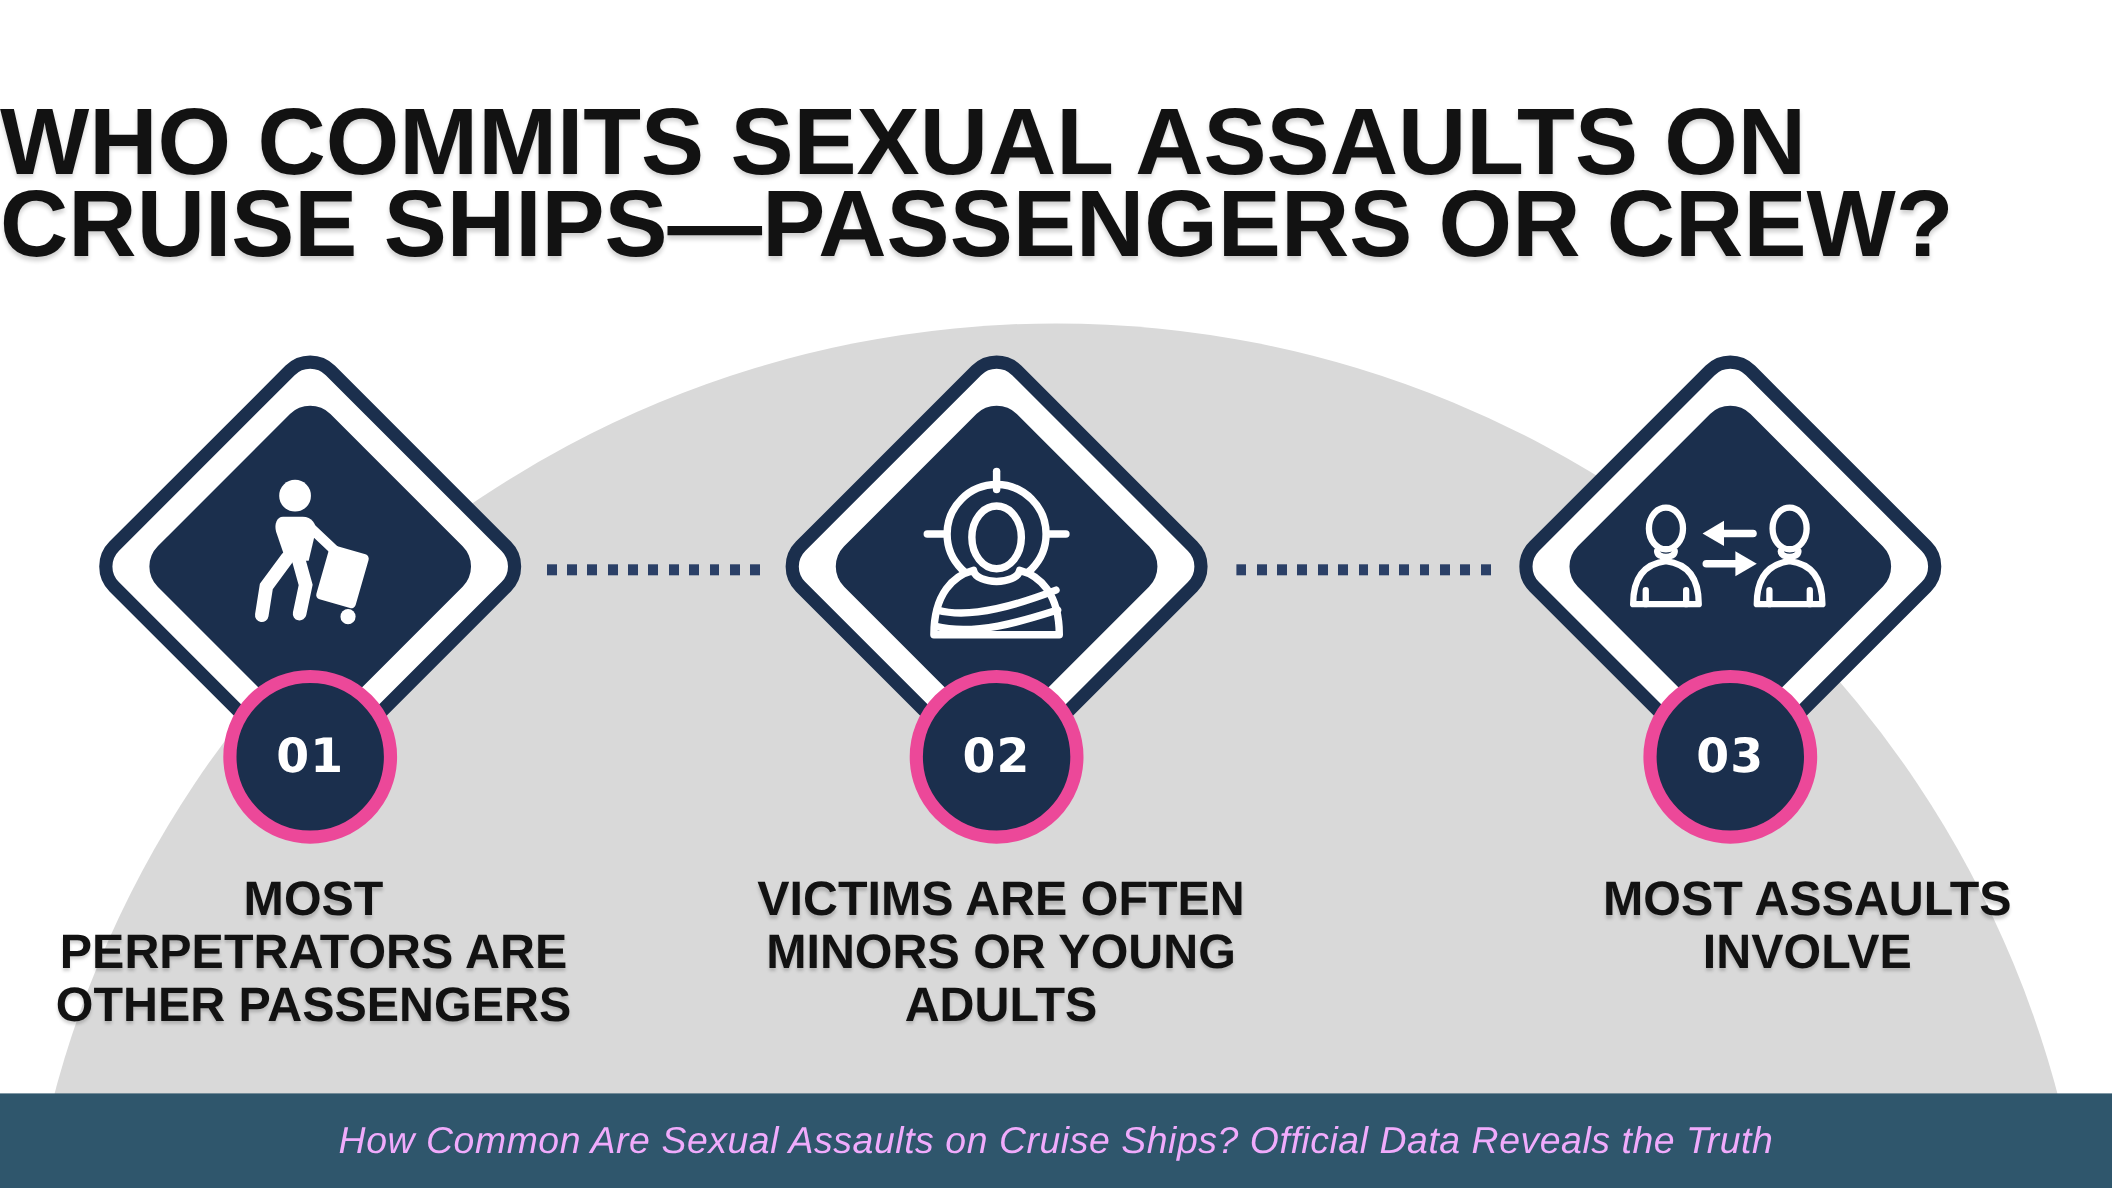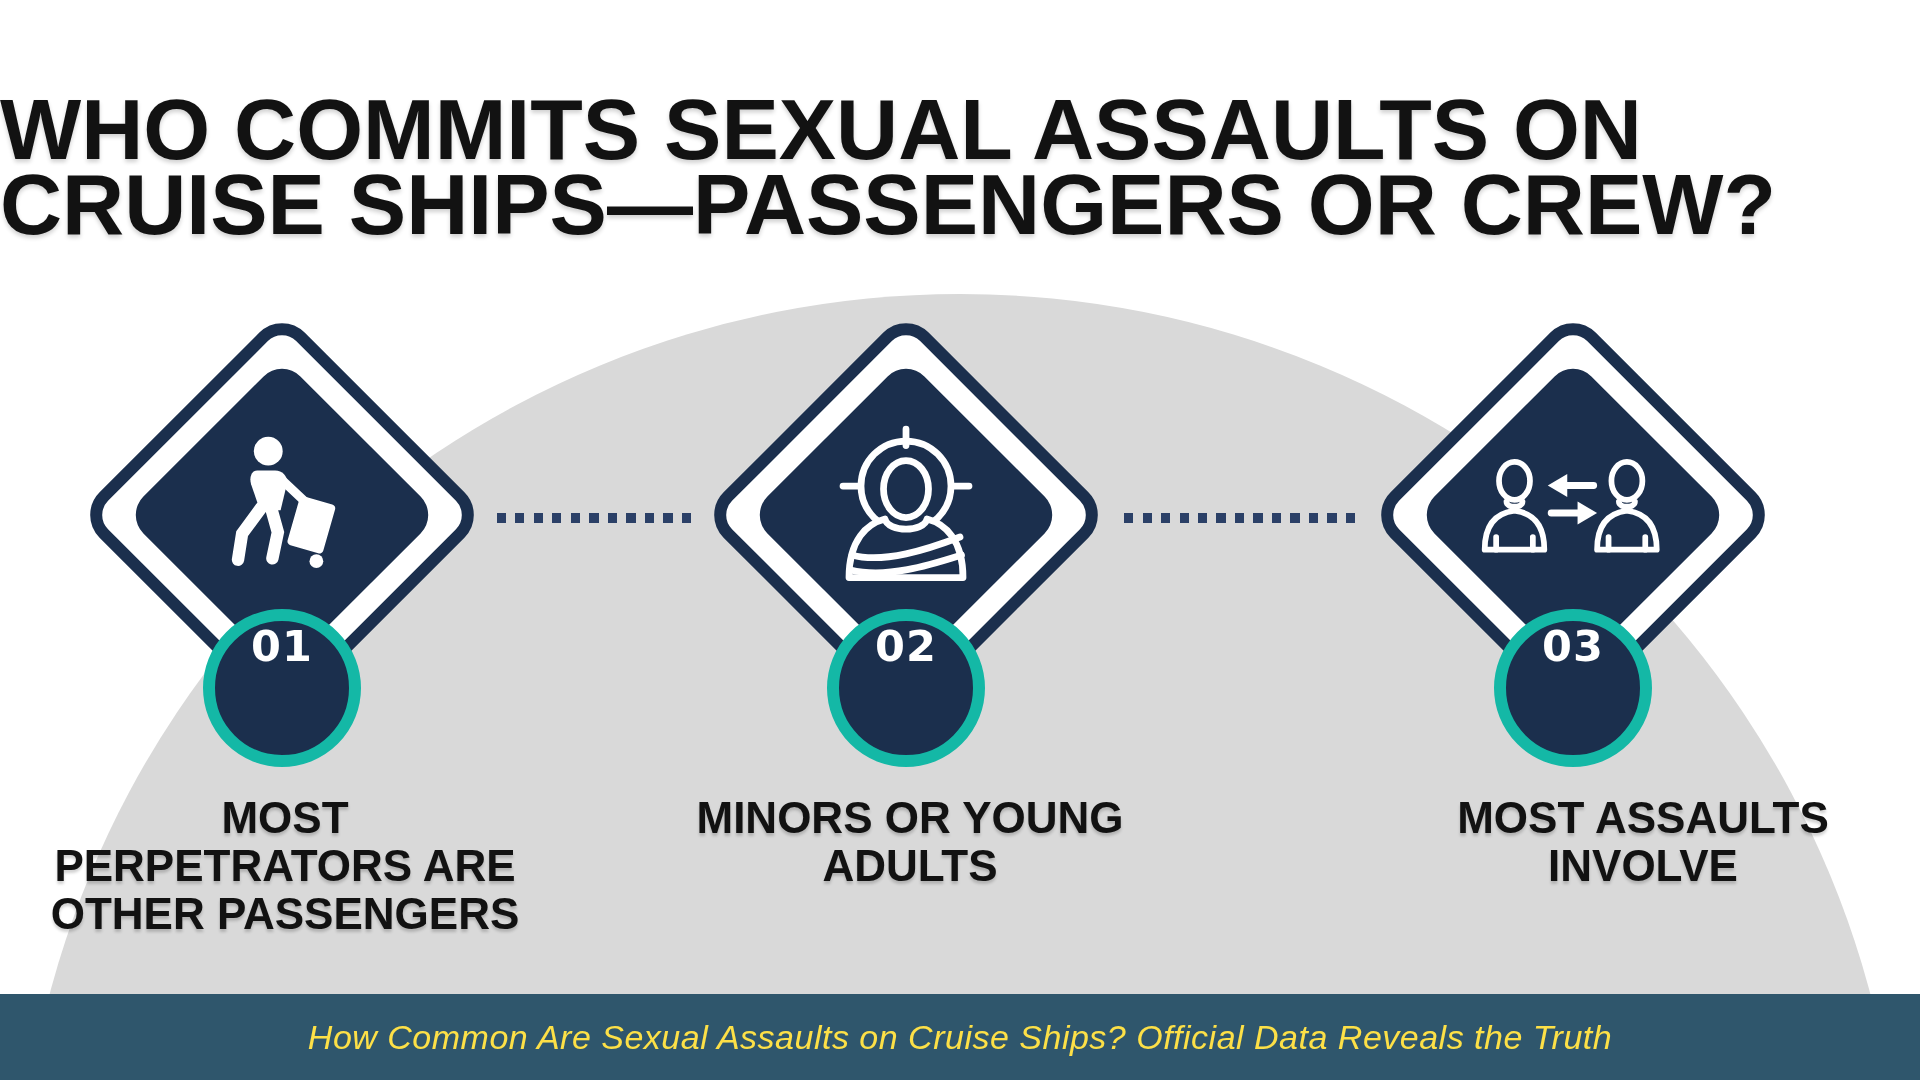--- a/index.html
+++ b/index.html
@@ -27,32 +27,32 @@
   .connector.c2{left:1124px;width:232px;}
 
   .diamond{position:absolute;width:290px;height:290px;box-sizing:border-box;
            border:12px solid var(--navy);border-radius:32px;background:#fff;
            transform:translate(-50%,-50%) rotate(45deg);}
   .diamond .inner{position:absolute;inset:22px;background:var(--navy);border-radius:26px;}
   .diamond .icon-wrap{position:absolute;left:50%;top:50%;
                       transform:translate(-50%,-50%) rotate(-45deg);color:#fff;}
 
   .badge{position:absolute;width:158px;height:158px;box-sizing:border-box;
-         border:12px solid #14b8a6;border-radius:50%;background:var(--navy);
-         transform:translate(-50%,-50%);display:flex;justify-content:center;}
+         border:12px solid #ec4899;border-radius:50%;background:var(--navy);
+         transform:translate(-50%,-50%);display:flex;align-items:center;justify-content:center;}
   .badge .num{font-family:"DejaVu Sans",sans-serif;font-weight:bold;font-size:43px;
               color:#fff;letter-spacing:1px;}
 
   .step-label{position:absolute;top:794px;width:620px;transform:translateX(-50%);
               text-align:center;color:var(--text-black);font-weight:bold;font-size:44px;
               line-height:48px;letter-spacing:0px;text-shadow:0 3px 3px rgba(0,0,0,0.18);}
 
   .footer{position:absolute;left:0;bottom:0;width:1920px;height:86px;
           background:var(--footer-blue);display:flex;align-items:center;justify-content:center;}
-  .footer .ftext{color:#fde047;font-style:italic;font-size:34px;letter-spacing:0.5px;font-weight:normal;}
+  .footer .ftext{color:#f0abfc;font-style:italic;font-size:34px;letter-spacing:0.5px;font-weight:normal;}
 
   
   .sicon .st{stroke:#fff;fill:none;stroke-linecap:round;}
   .sicon .sfill{fill:#fff;stroke:none;}
   .sicon .snavy{fill:var(--navy);stroke:#fff;}
 </style>
 </head>
 <body>
 
 <div class="stage">
@@ -102,20 +102,21 @@
         <path class="snavy" stroke-width="4.5" stroke-linejoin="round" d="M22 103 C22 78 34 67 46 64 C48 73 72 73 74 64 C86 67 98 78 98 103 L22 103 Z"></path>
         <path class="st" stroke-width="4.5" d="M24 88 C45 94 75 84 96 76"></path>
         <path class="st" stroke-width="4.5" d="M23 98 C48 104 78 94 97 88"></path>
       </svg>
     </div>
   </div>
   <div class="badge" style="left:906px;top:688px;">
     <span class="num">02</span>
   </div>
   <div class="step-label" style="left:910px;">
+    <div>VICTIMS ARE OFTEN</div>
     <div>MINORS OR YOUNG</div>
     <div>ADULTS</div>
   </div>
 
   <div class="diamond" style="left:1573px;top:515px;">
     <div class="inner"></div>
     <div class="icon-wrap">
       <svg class="sicon" width="195" height="115" viewBox="0 0 170 100">
         <ellipse class="st" stroke-width="5" cx="34" cy="22" rx="13.5" ry="16.5"></ellipse>
         <path class="st" stroke-width="5" d="M27 40 C27 46 41 46 41 40"></path>

